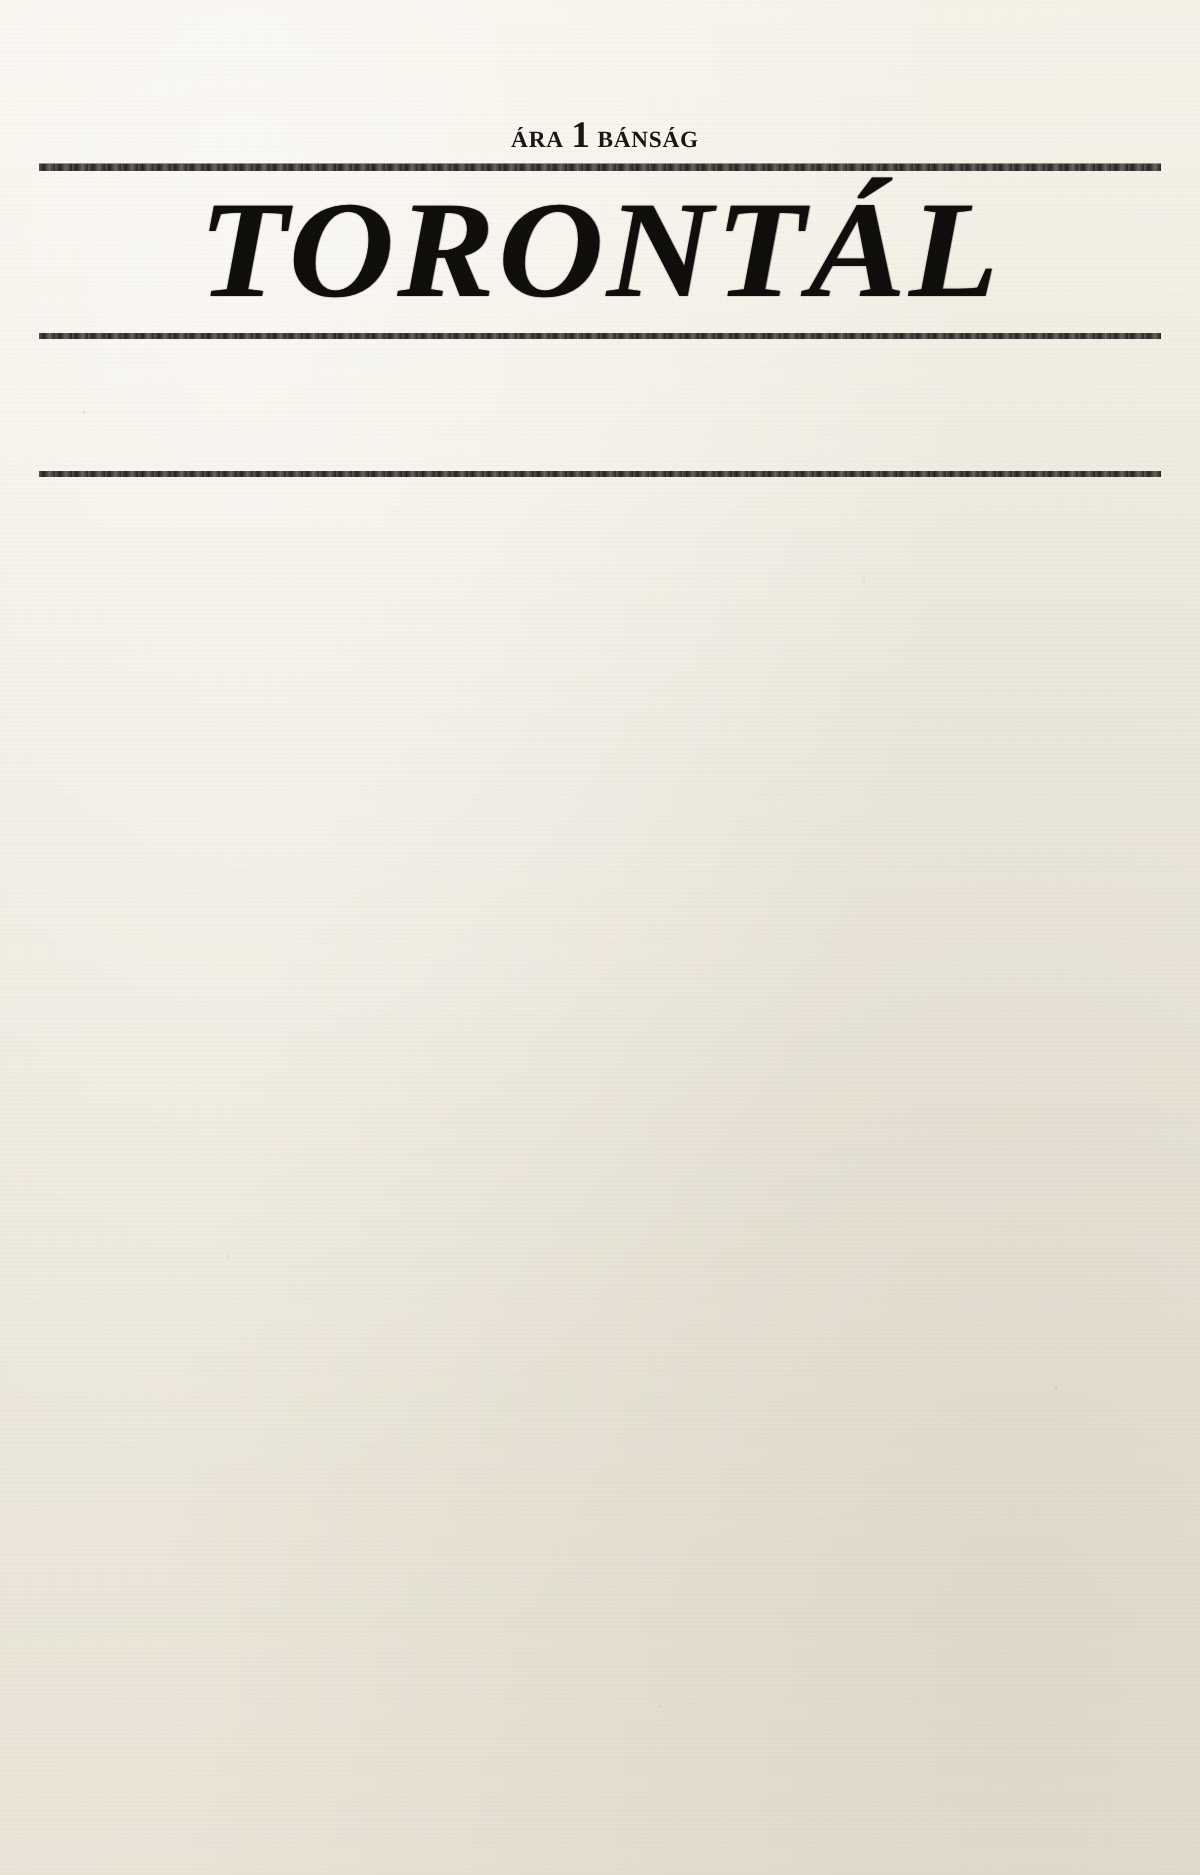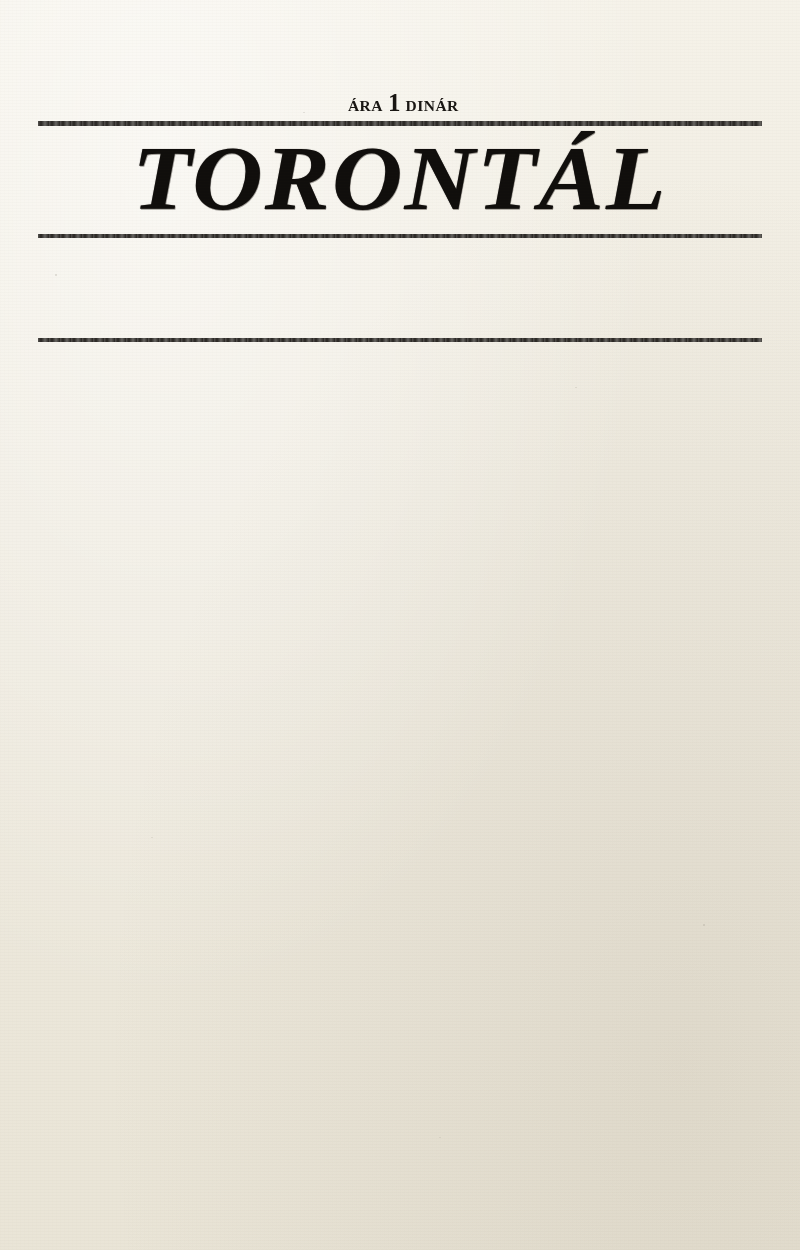--- a/index.html
+++ b/index.html
@@ -34,21 +34,21 @@
     pointer-events: none;
     background-image:
       repeating-linear-gradient(0deg, rgba(90,80,60,.10) 0px, rgba(90,80,60,.10) 1px, rgba(0,0,0,0) 1px, rgba(0,0,0,0) 3px),
       repeating-linear-gradient(90deg, rgba(90,80,60,.07) 0px, rgba(90,80,60,.07) 1px, rgba(0,0,0,0) 1px, rgba(0,0,0,0) 4px);
   }
 
   .sheet {
     position: relative;
     width: 800px;
     height: 1250px;
-    padding: 12px;
+    padding: 0;
     box-sizing: border-box;
   }
 
   
   .postal-line {
     text-align: center;
     font-size: 9.5px;
     letter-spacing: .2px;
     padding-top: 56px;
     color: #2b2723;
@@ -267,21 +267,21 @@
 <div class="sheet">
   <div class="paper"></div>
 
   <div class="postal-line">Poštarina u gotovom plaćena. — Postaviteldij készpénzben fizetve.</div>
 
   <div class="date-bar">
     <div class="date-left">1928 FEBRUÁR 3. PÉNTEK.</div>
     <div class="price-block">
       <span class="price-word">ÁRA</span>
       <span class="price-num">1</span>
-      <span class="price-word">DINÁR</span>
+      <span class="price-word">BÁNSÁG</span>
     </div>
     <div class="date-right">57. ÉVFOLYAM, 28. SZÁM.</div>
   </div>
 
   <div class="rule-heavy"></div>
 
   <div class="masthead">
     <h1 class="masthead-title">TORONTÁL</h1>
   </div>
 

